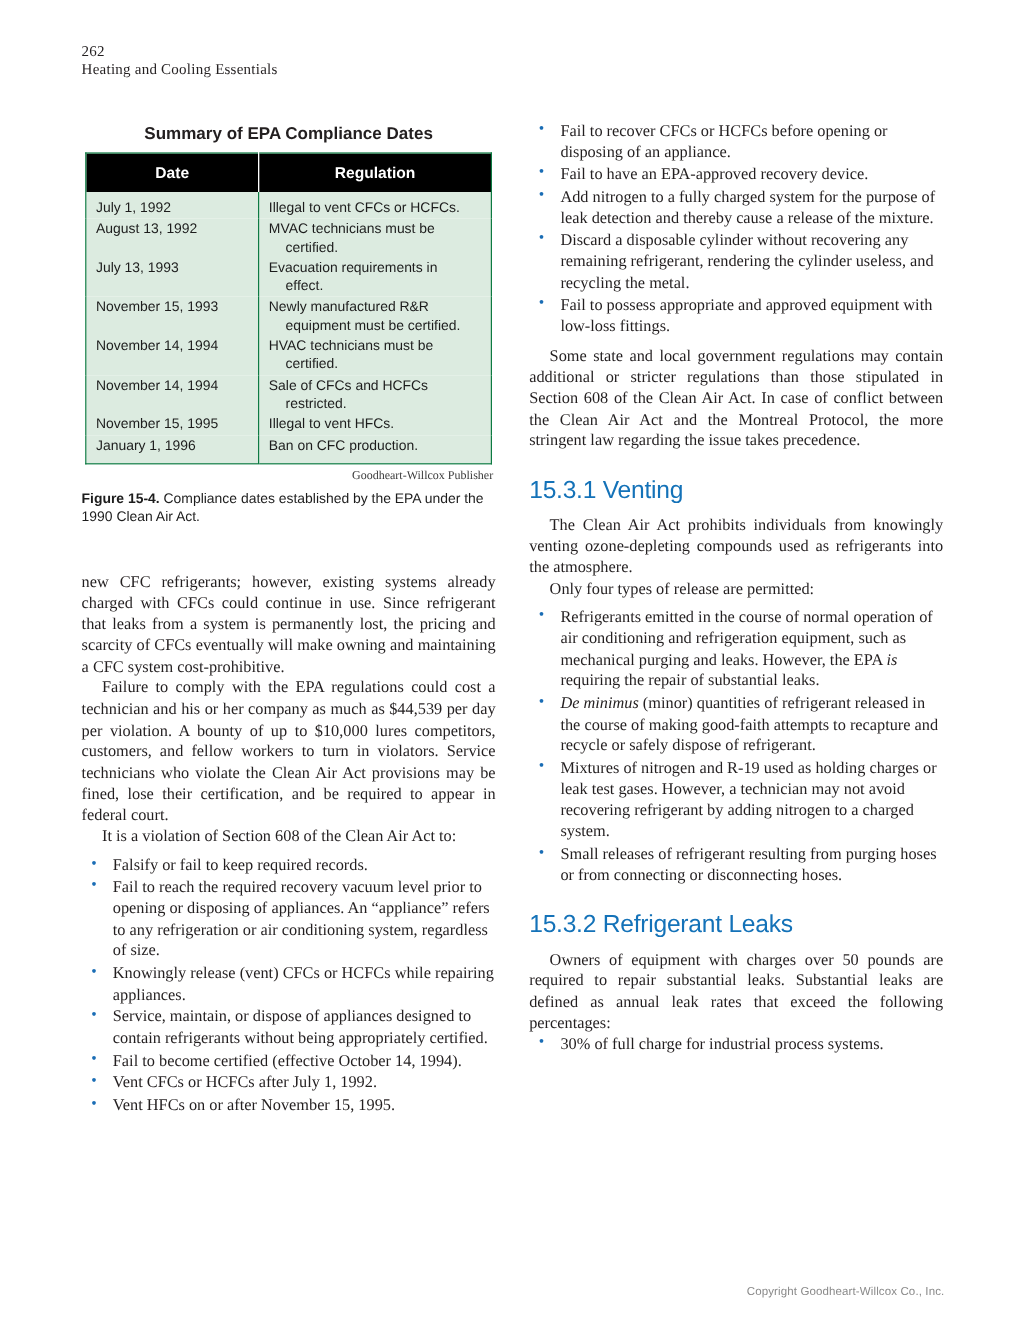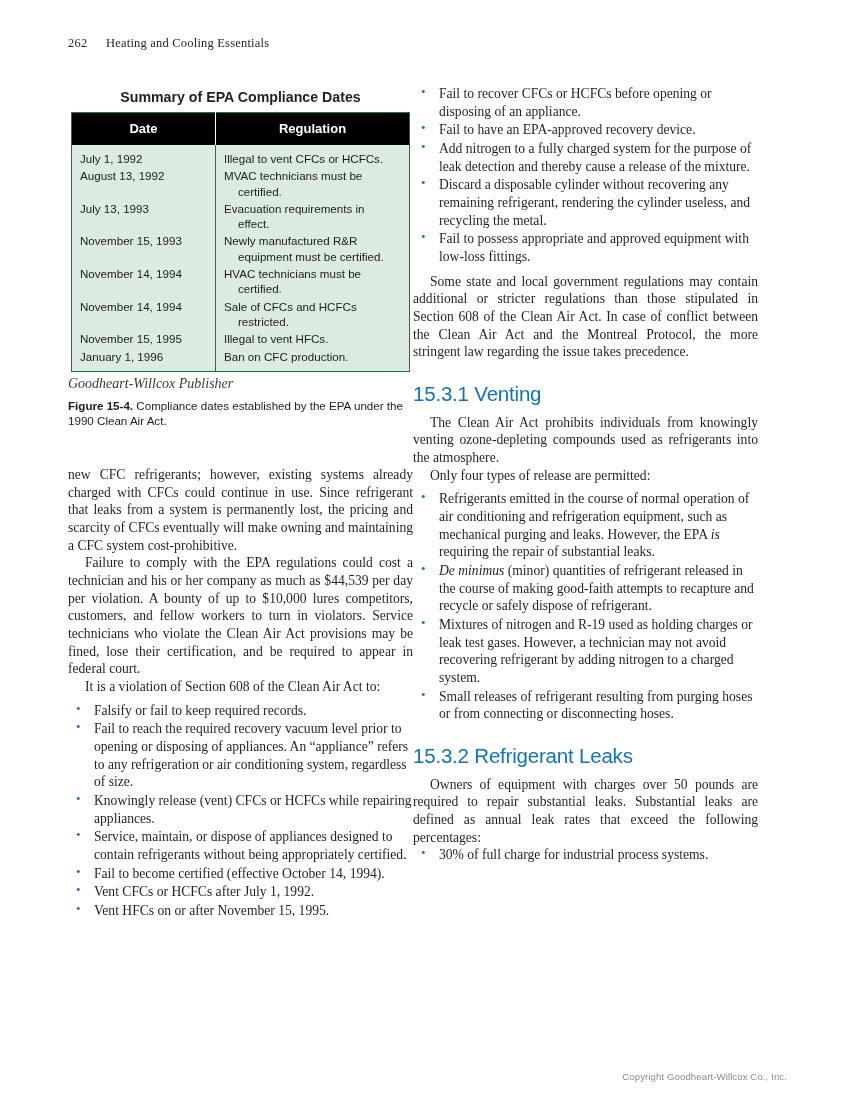--- a/index.html
+++ b/index.html
@@ -26,32 +26,34 @@
 
   
   .running-head {
     display: flex;
     align-items: baseline;
     font-family: "Liberation Serif", serif;
     font-size: 12.5px;
     color: #231f20;
     letter-spacing: .2px;
     margin-bottom: 34px;
+    flex-direction: column;
   }
   .running-head .folio {
     width: 38px;
     font-size: 12.5px;
   }
   .running-head .book-title {
     font-size: 12.5px;
   }
 
   
   .columns {
     display: flex;
+    gap: 28px;
     align-items: flex-start;
   }
   .col {
     width: 345px;
   }
 
   p {
     margin: 0;
     font-size: 13.6px;
     line-height: 1.30;
@@ -113,22 +115,22 @@
     padding-left: 14px;
     text-indent: -14px;
   }
   .epa-table tbody td .cont {
     display: block;
     padding-left: 14px;
   }
 
   .credit {
     font-family: "Liberation Serif", serif;
-    font-style: italic;
-    font-size: 14px;
+    font-size: 10px;
+    text-align: right;
     color: #3a3a3a;
     margin: 4px 0 6px 0;
     padding-right: 2px;
   }
   .figure-caption {
     font-family: "Liberation Sans", sans-serif;
     font-size: 11.6px;
     line-height: 1.30;
     color: #1c1c1c;
     margin: 0 0 0 0;

